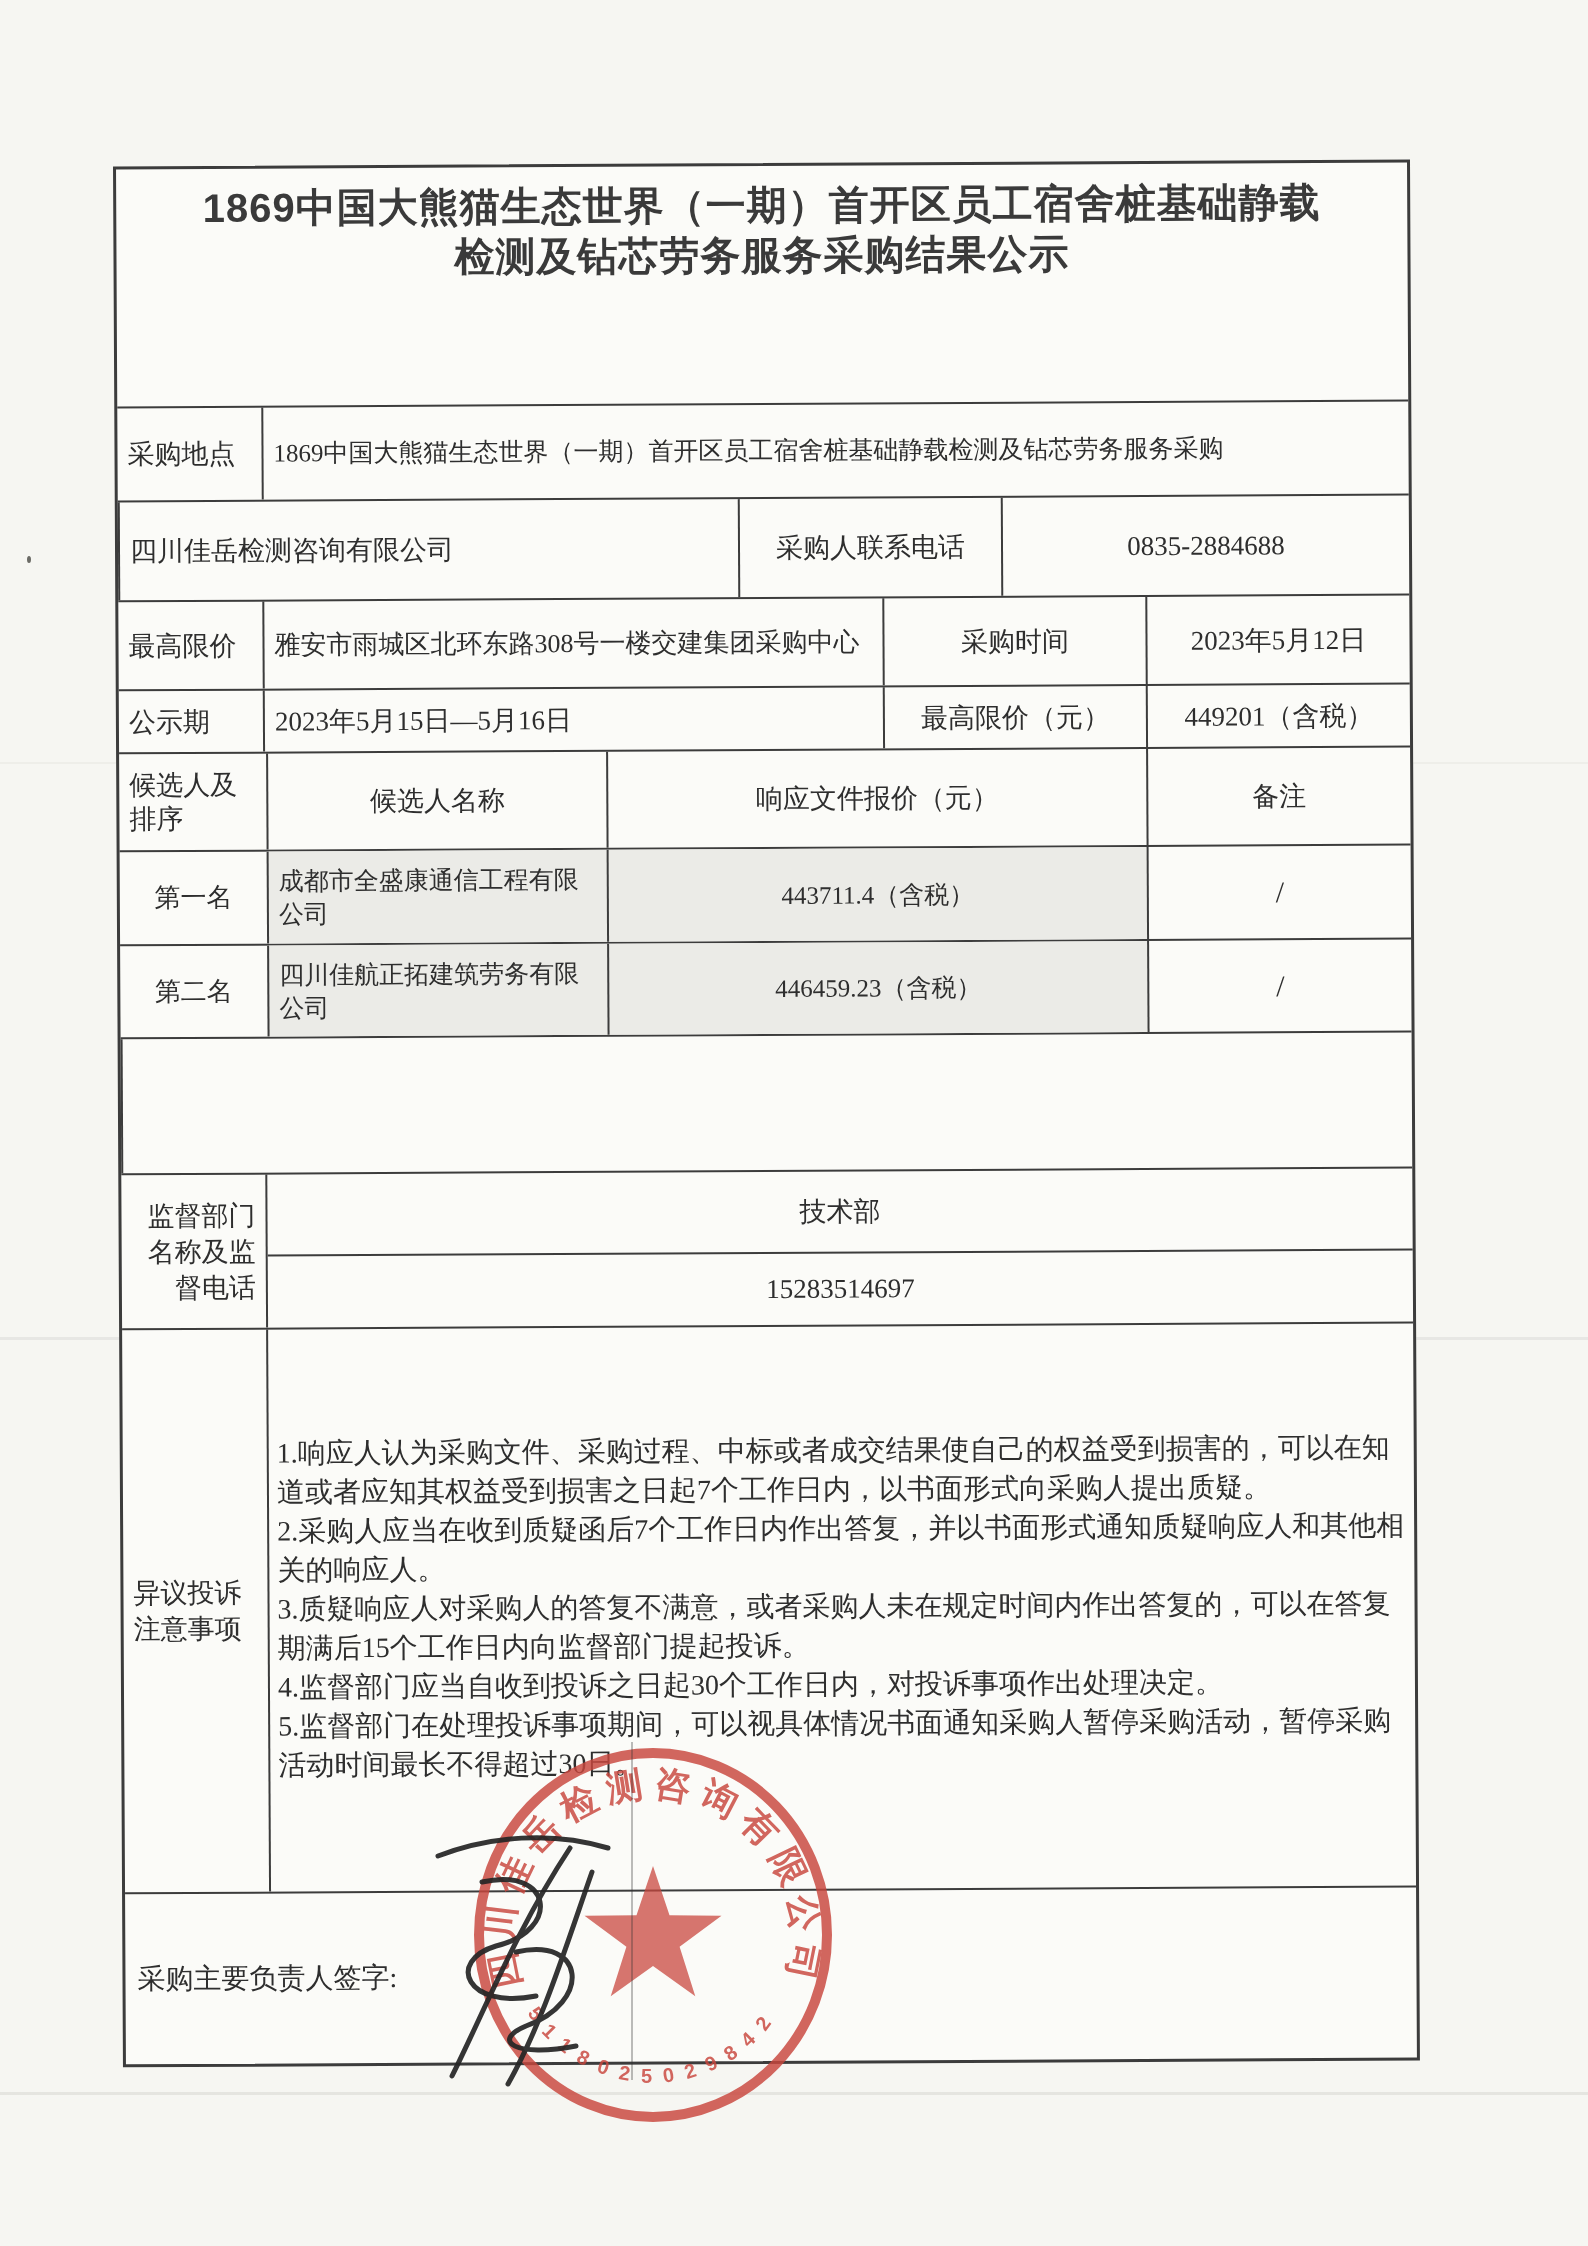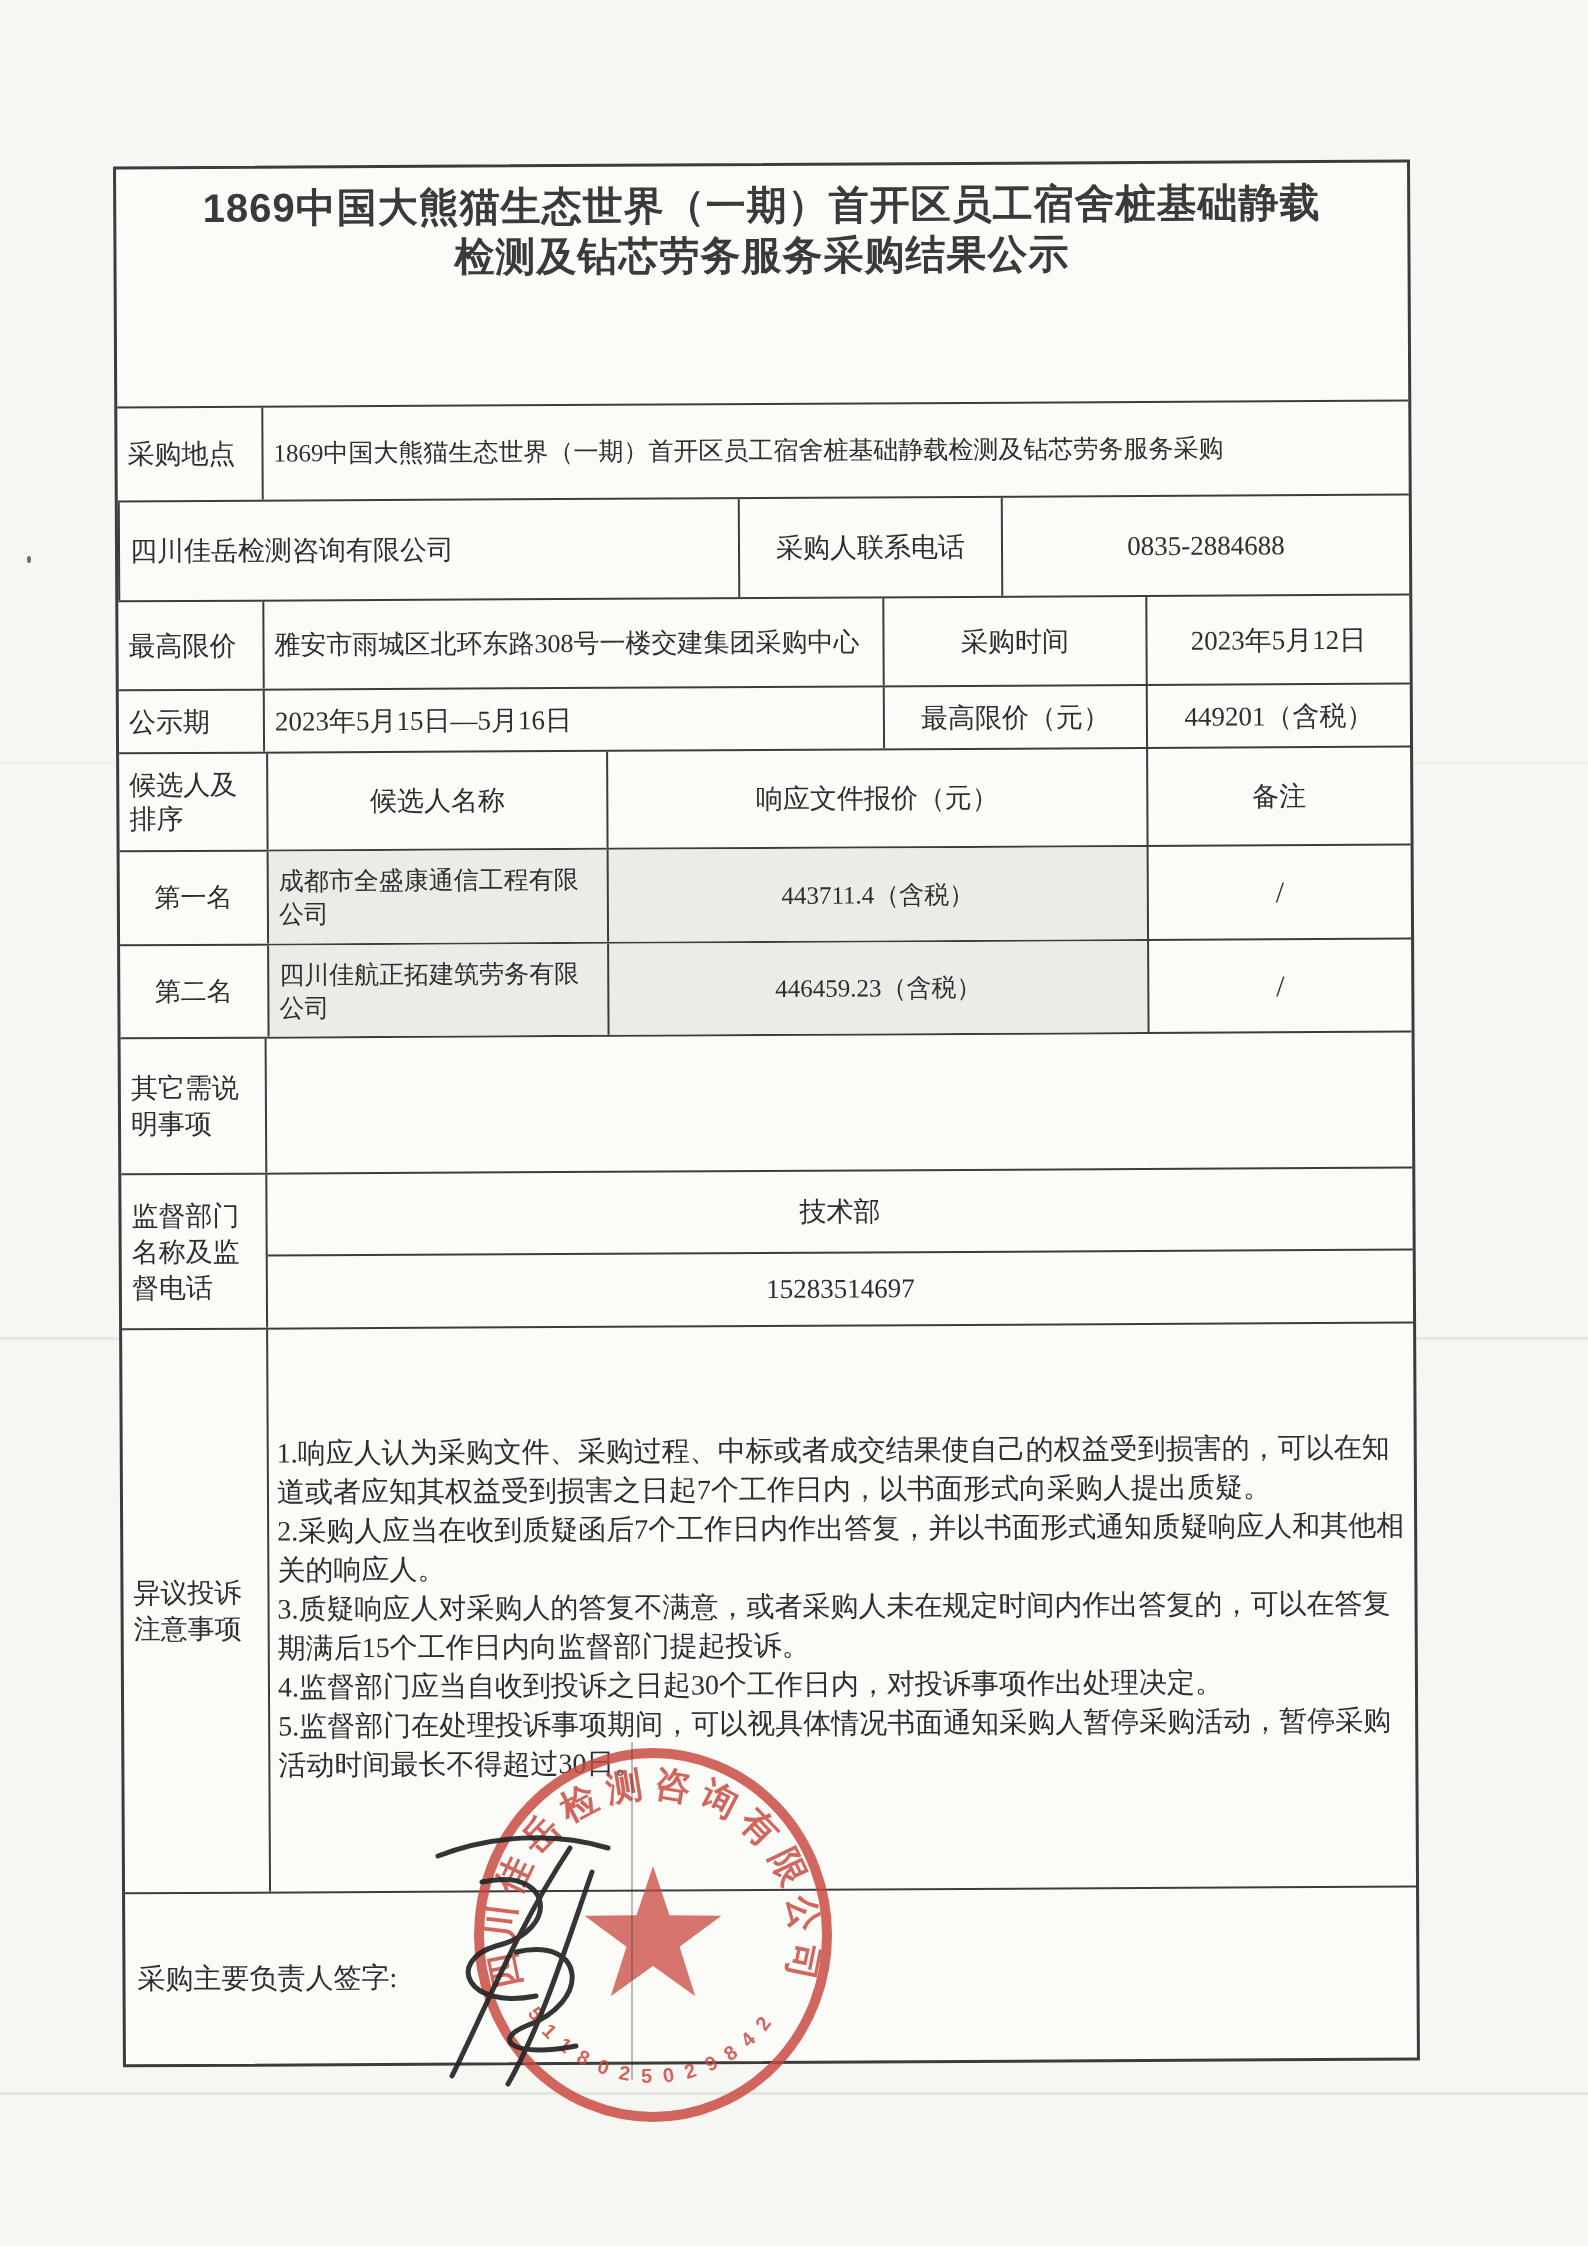--- a/index.html
+++ b/index.html
@@ -37,21 +37,21 @@
 
   
   .title-row{height:237px;display:block;text-align:center;padding-top:14px;box-sizing:border-box;}
   .doc-title-line{
     display:block;font-family:"Liberation Sans","DejaVu Sans",sans-serif;
     font-weight:700;font-size:40px;line-height:50px;color:#3a3a3a;letter-spacing:1px;
   }
 
   
   .lab{width:144px;padding:6px 10px;font-size:27px;display:flex;align-items:center;line-height:36px;}
-  .lab.center{justify-content:center;text-align:left;}
+  .lab.center{justify-content:center;text-align:right;}
   .val-main{width:620px;padding:6px 10px;font-size:27px;display:flex;align-items:center;line-height:36px;}
   .lab2{width:263px;padding:6px 6px;font-size:27px;display:flex;align-items:center;justify-content:center;text-align:center;line-height:34px;}
   .val2{flex:1;padding:6px 6px;font-size:27px;display:flex;align-items:center;justify-content:center;text-align:center;}
   .r-project{height:92px;}
   .r-project .val-main{width:1147px;font-size:25px;}
   .r-buyer{height:98px;}
   .r-place{height:87px;}
   .r-place .val-main{font-size:26px;}
   .r-period{height:61px;}
 
@@ -148,21 +148,20 @@
   </div>
 
   <div class="t-row r-cand2">
     <div class="cell cfirst c-rank">第二名</div>
     <div class="cell c-name shade">四川佳航正拓建筑劳务有限公司</div>
     <div class="cell c-price shade">446459.23（含税）</div>
     <div class="cell c-note">/</div>
   </div>
 
   <div class="t-row r-other">
-    <div class="cell cfirst lab">其它需说明事项</div>
     <div class="cell bigcell"></div>
   </div>
 
   <div class="t-row r-superv">
     <div class="cell cfirst lab center">监督部门名称及监督电话</div>
     <div class="superv-right">
       <div class="superv-sub top">技术部</div>
       <div class="superv-sub bottom">15283514697</div>
     </div>
   </div>

